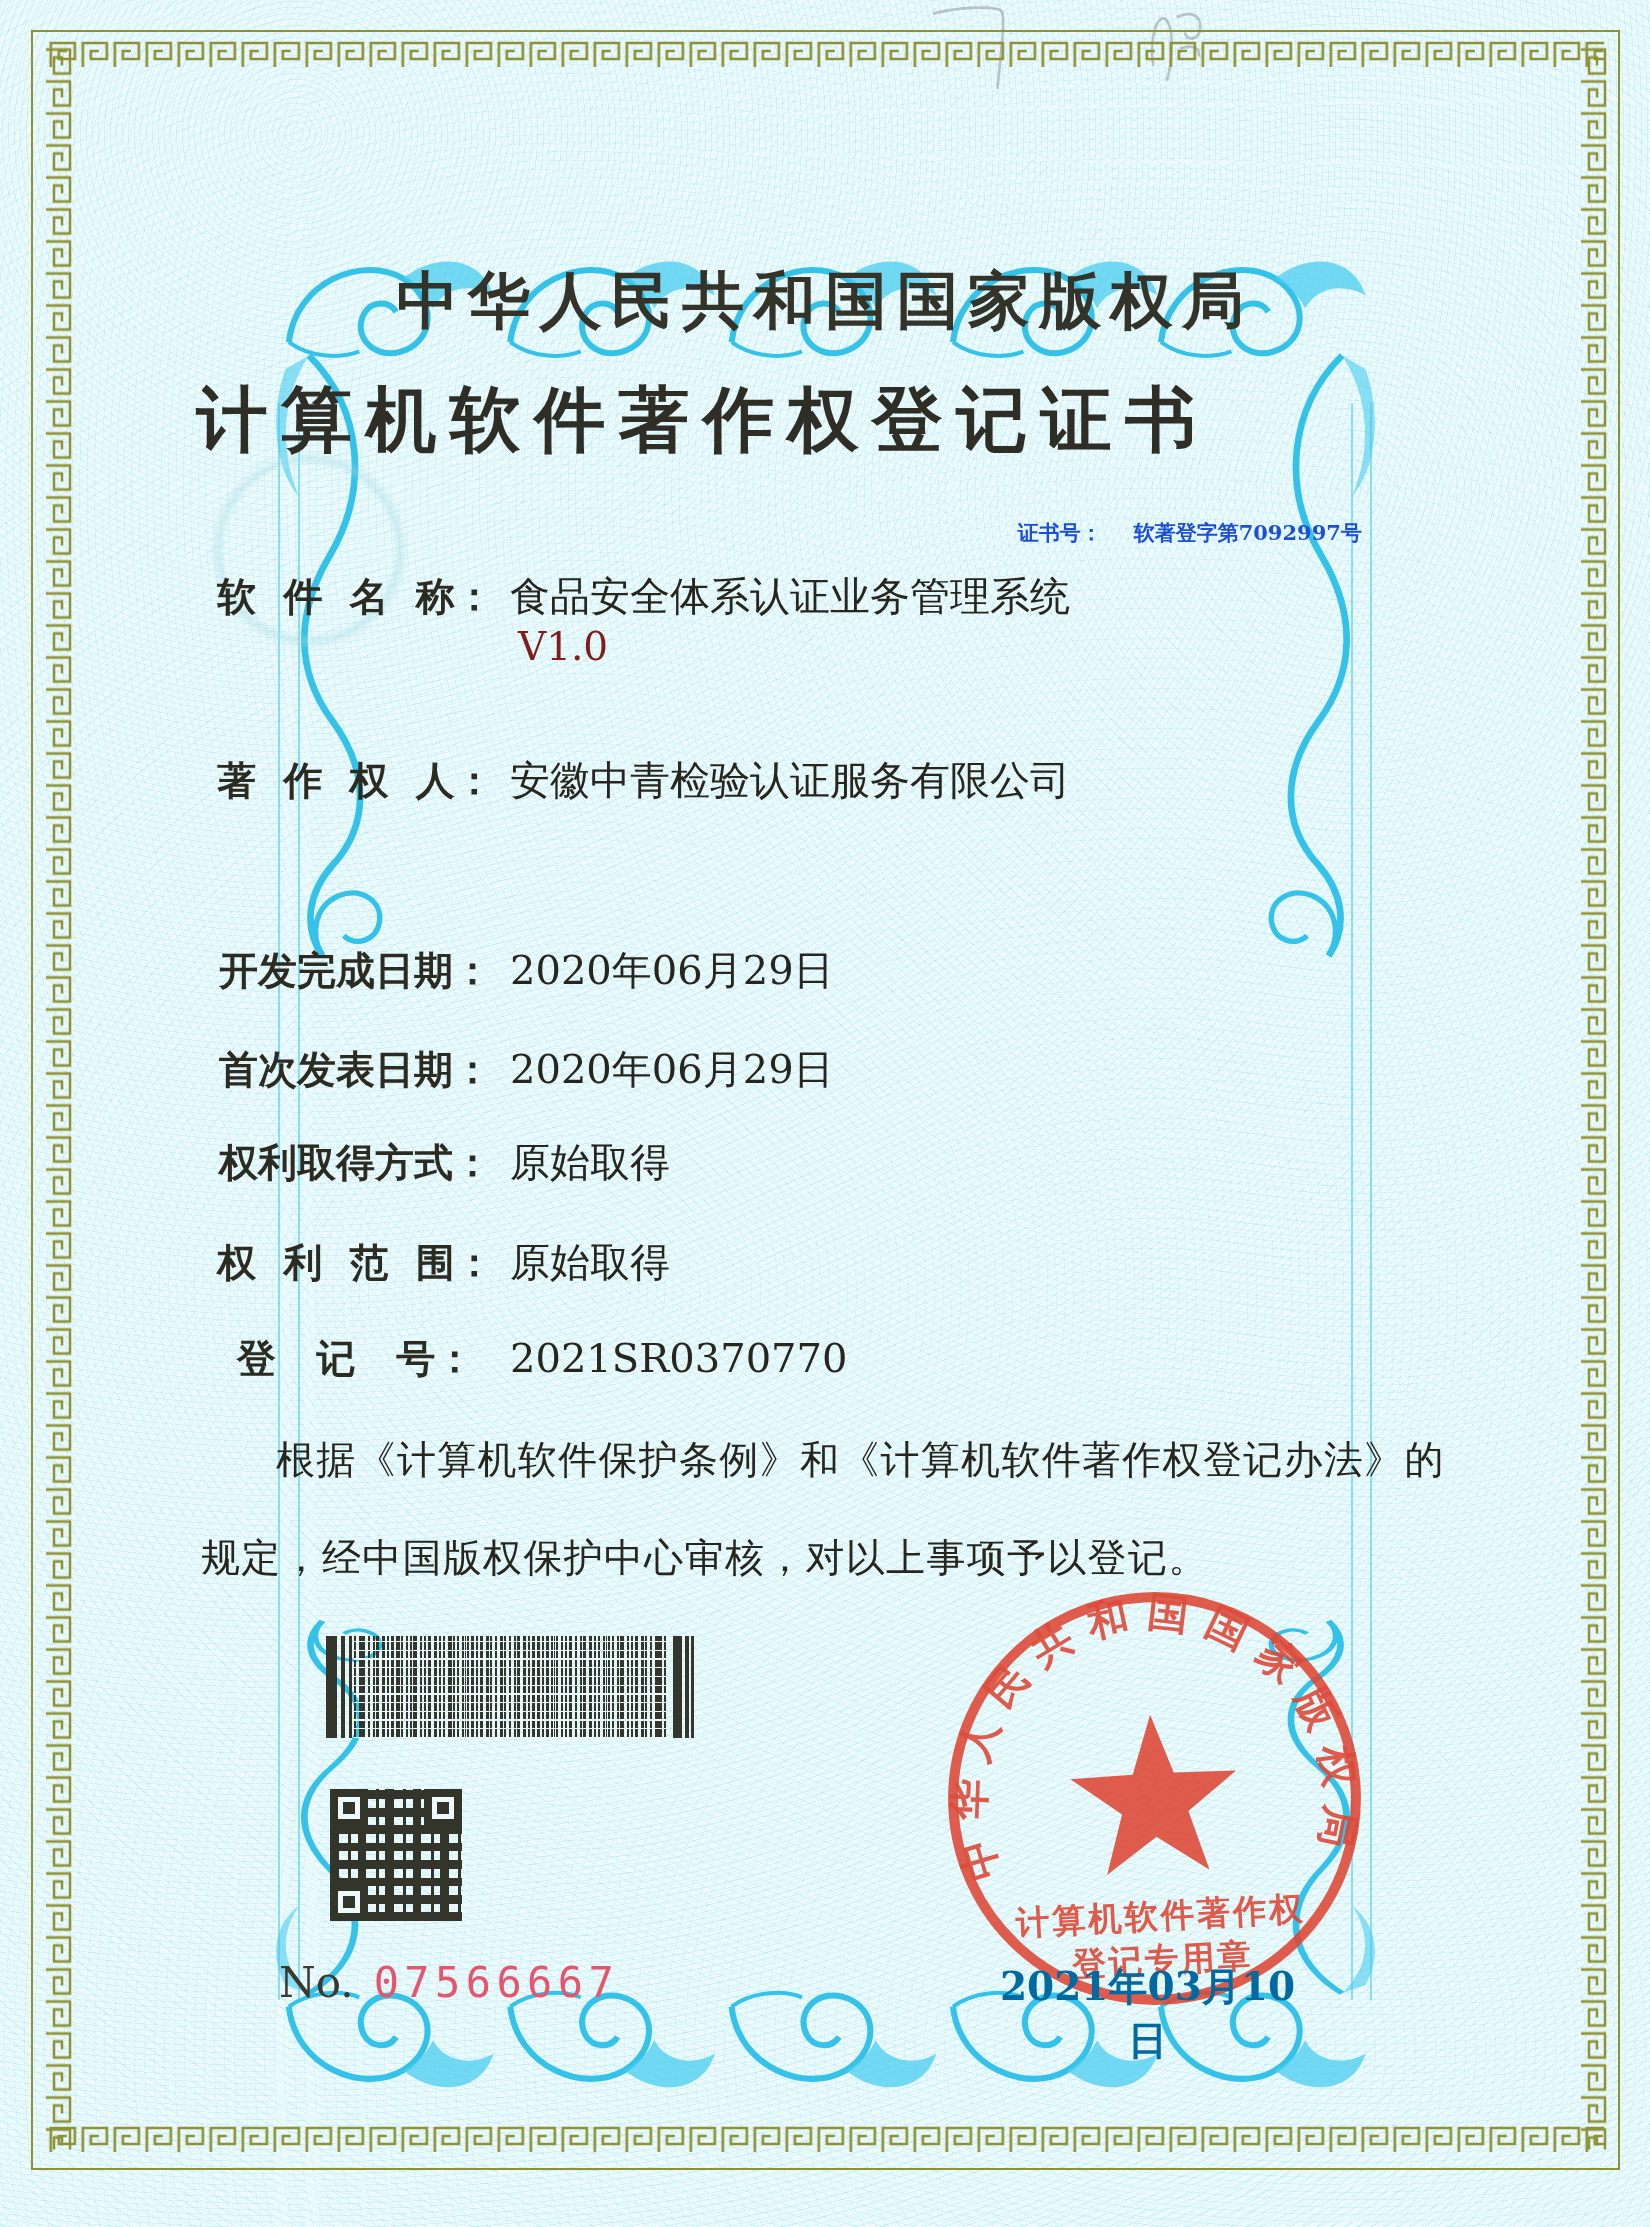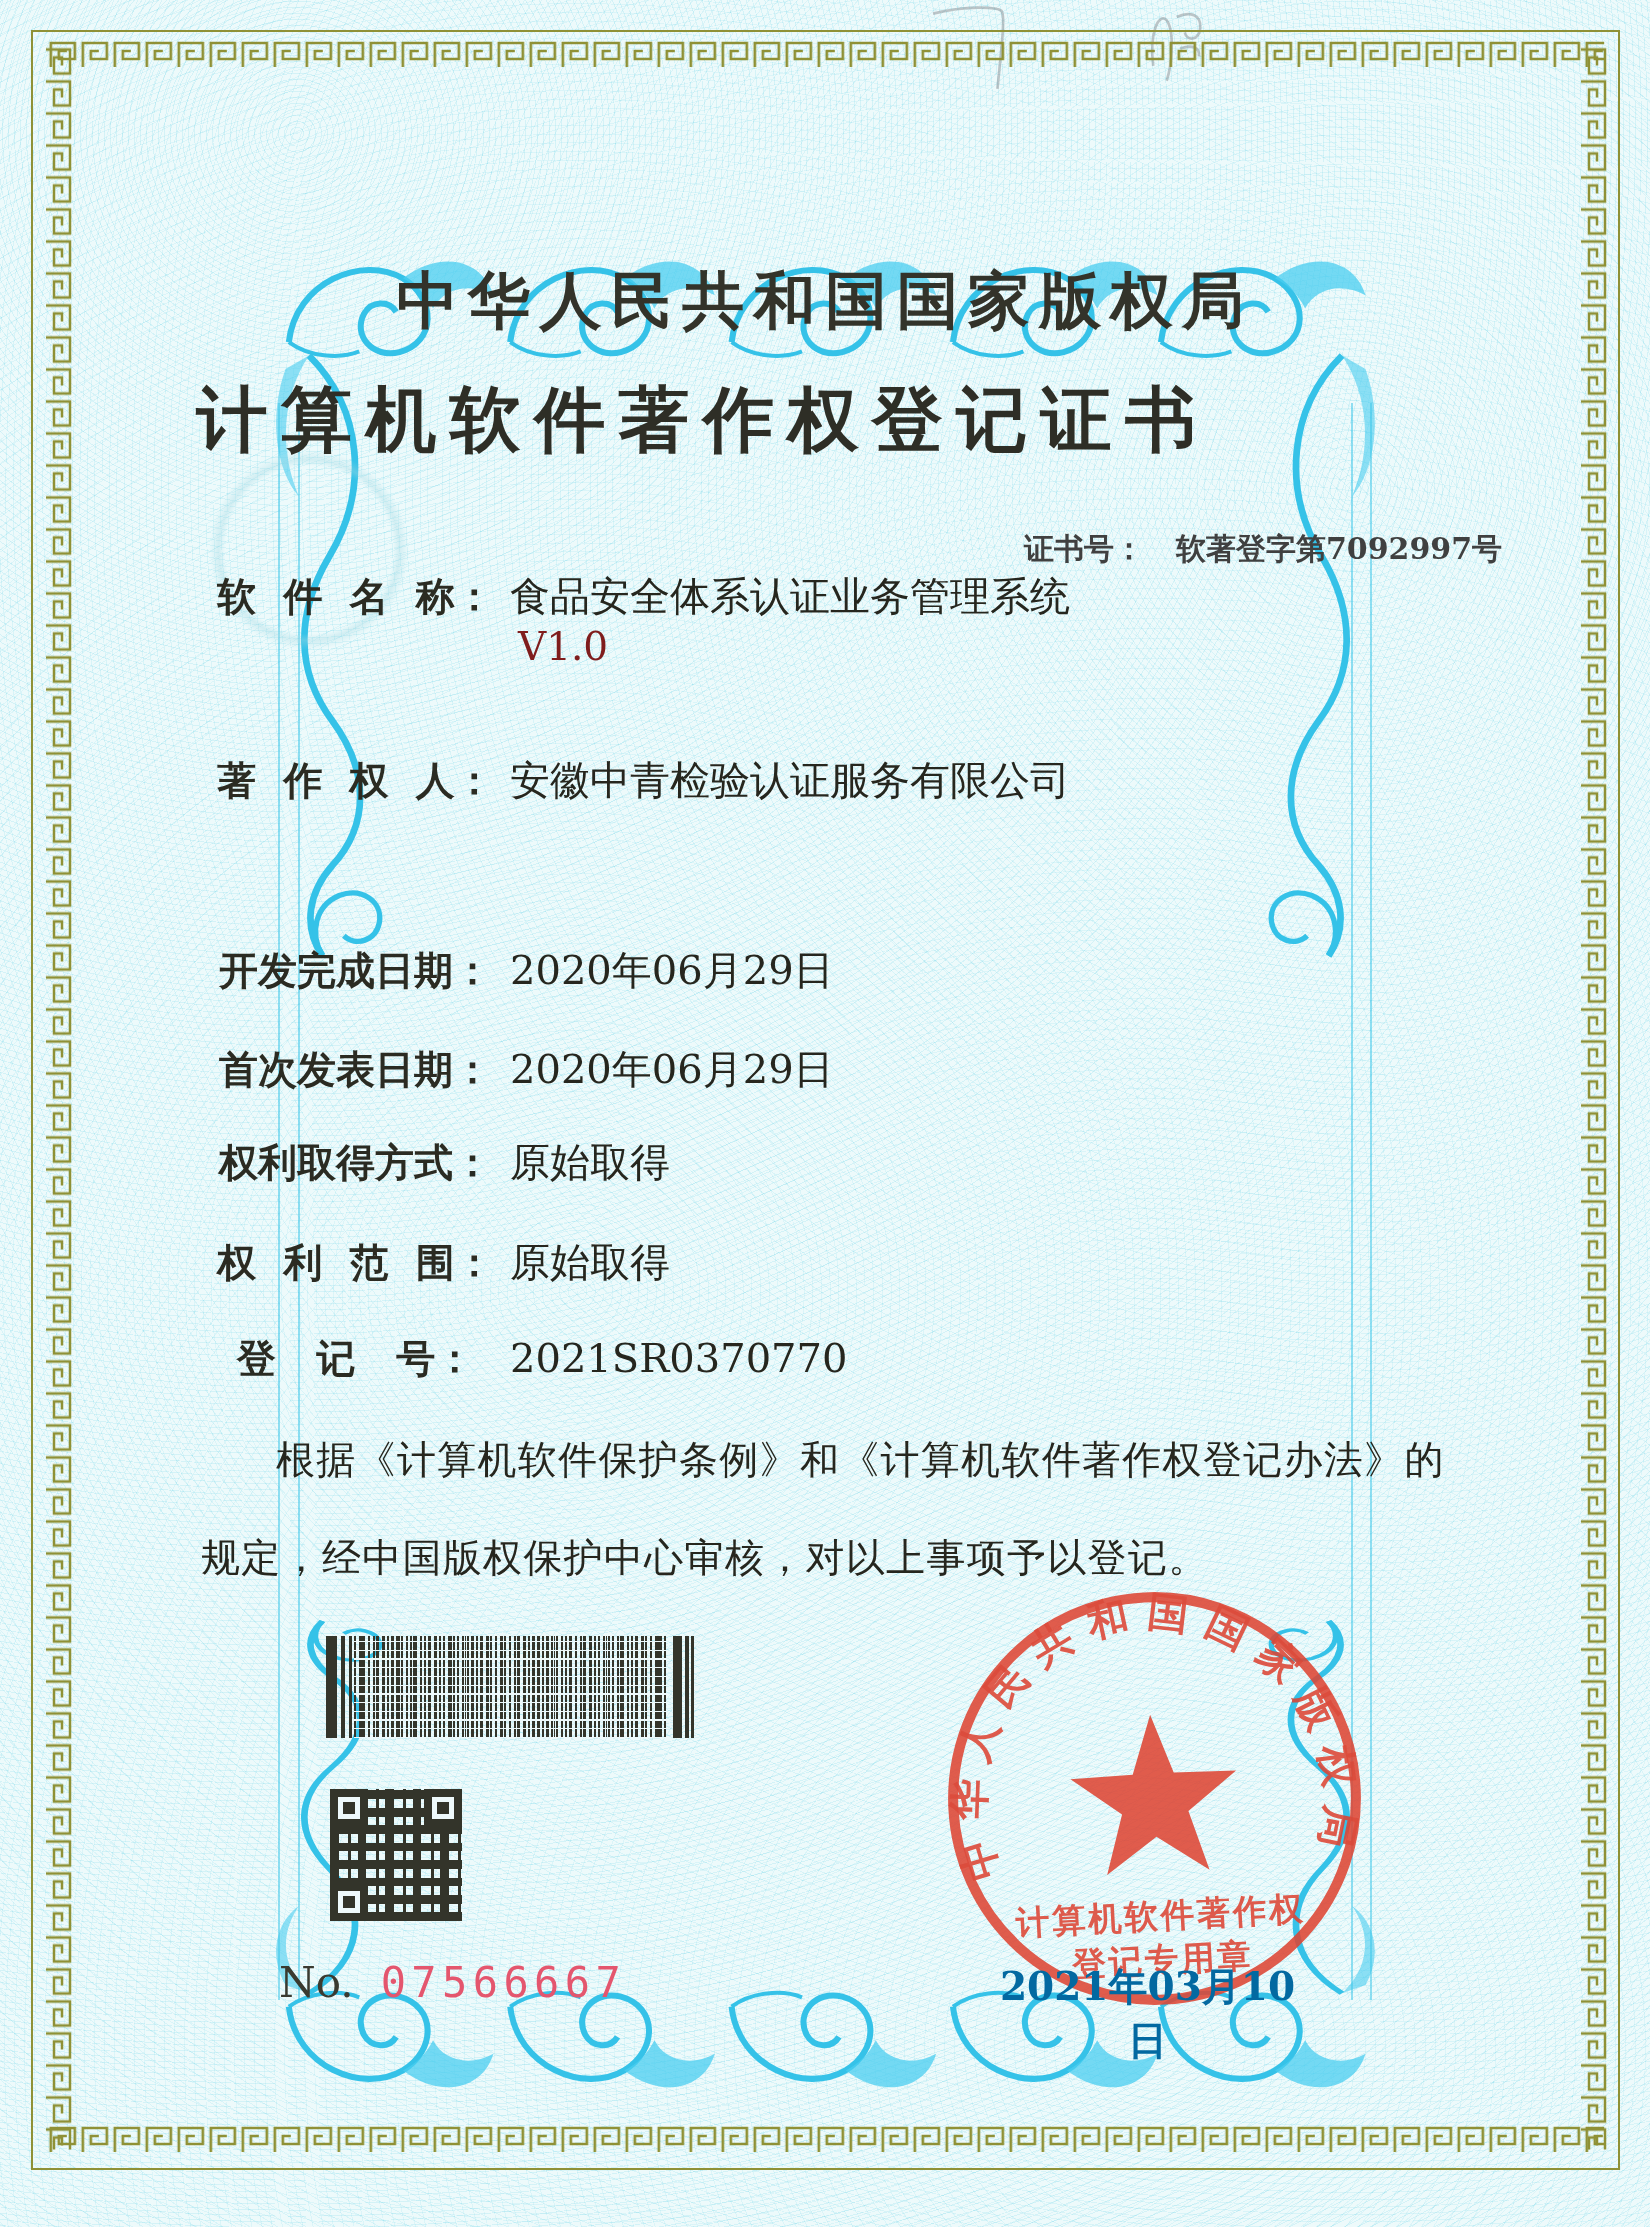--- a/index.html
+++ b/index.html
@@ -25,21 +25,21 @@
   
   .watermark{
     left:195px;top:436px;width:228px;height:228px;border-radius:50%;
     background:radial-gradient(circle, rgba(255,255,255,0) 52%, rgba(165,218,228,.38) 56%, rgba(255,255,255,0) 62%);
   }
   
   .authority{left:0;top:259px;width:1650px;text-align:center;
     font-size:62px;font-weight:bold;letter-spacing:9.4px;color:#33332a;}
   .cert-title{left:0;top:373px;width:1406px;text-align:center;
     font-size:71px;font-weight:bold;letter-spacing:13.4px;color:#2e2e26;}
-  .certno{left:1003px;top:494px;font-size:30px;font-weight:bold;white-space:pre;color:#404040;}
+  .certno{left:1003px;top:494px;font-size:21px;font-weight:bold;white-space:pre;color:#1d4ed8;}
   .certno .v{margin-left:32px;}
   
   .row{left:201px;white-space:nowrap;}
   .lbl{display:inline-block;min-width:309px;white-space:pre;
     font-family:"DejaVu Sans","Liberation Sans",sans-serif;
     font-size:39px;font-weight:bold;color:#2b2b22;text-align:center;}
   .val{font-size:40px;color:#26261e;}
   .version{left:510px;font-size:39px;color:#7f1d1d;margin-left:8px;}
   
   .stmt{font-size:39px;letter-spacing:1.3px;color:#26261e;white-space:nowrap;}
@@ -58,21 +58,21 @@
     background-image:
       repeating-linear-gradient(0deg, #33342a 0 8.7px, rgba(51,52,42,0) 8.7px 17.4px),
       repeating-linear-gradient(90deg, #33342a 0 8.7px, rgba(51,52,42,0) 8.7px 18px, #33342a 18px 21px, rgba(51,52,42,0) 21px 27.5px);}
   .finder{position:absolute;width:38px;height:38px;background:#eef9fb;border:8.7px solid #33342a;box-sizing:border-box;}
   .finder::after{content:"";position:absolute;inset:4.7px;background:#33342a;}
   .f-tl{left:0;top:0;} .f-tr{right:0;top:0;} .f-bl{left:0;bottom:0;}
   
   .serial{left:279px;top:1958px;font-size:42px;white-space:nowrap;}
   .serial .no{color:#3a3a30;}
   .serial .num{font-family:"DejaVu Sans Mono","Liberation Mono",monospace;
-    color:#e4566e;letter-spacing:5.4px;margin-left:27px;}
+    color:#e4566e;letter-spacing:5.4px;margin-left:20px;}
   
   .seal{left:933px;top:1577px;transform:rotate(-3deg);opacity:.95;}
   .issue-date{left:993px;top:1960px;width:309px;text-align:center;
     font-size:39px;font-weight:bold;color:#0369a1;}
   .pencil{left:886px;top:0;opacity:.5;}
 </style>
 </head>
 <body>
 
 <svg width="0" height="0" style="position:absolute" aria-hidden="true">

